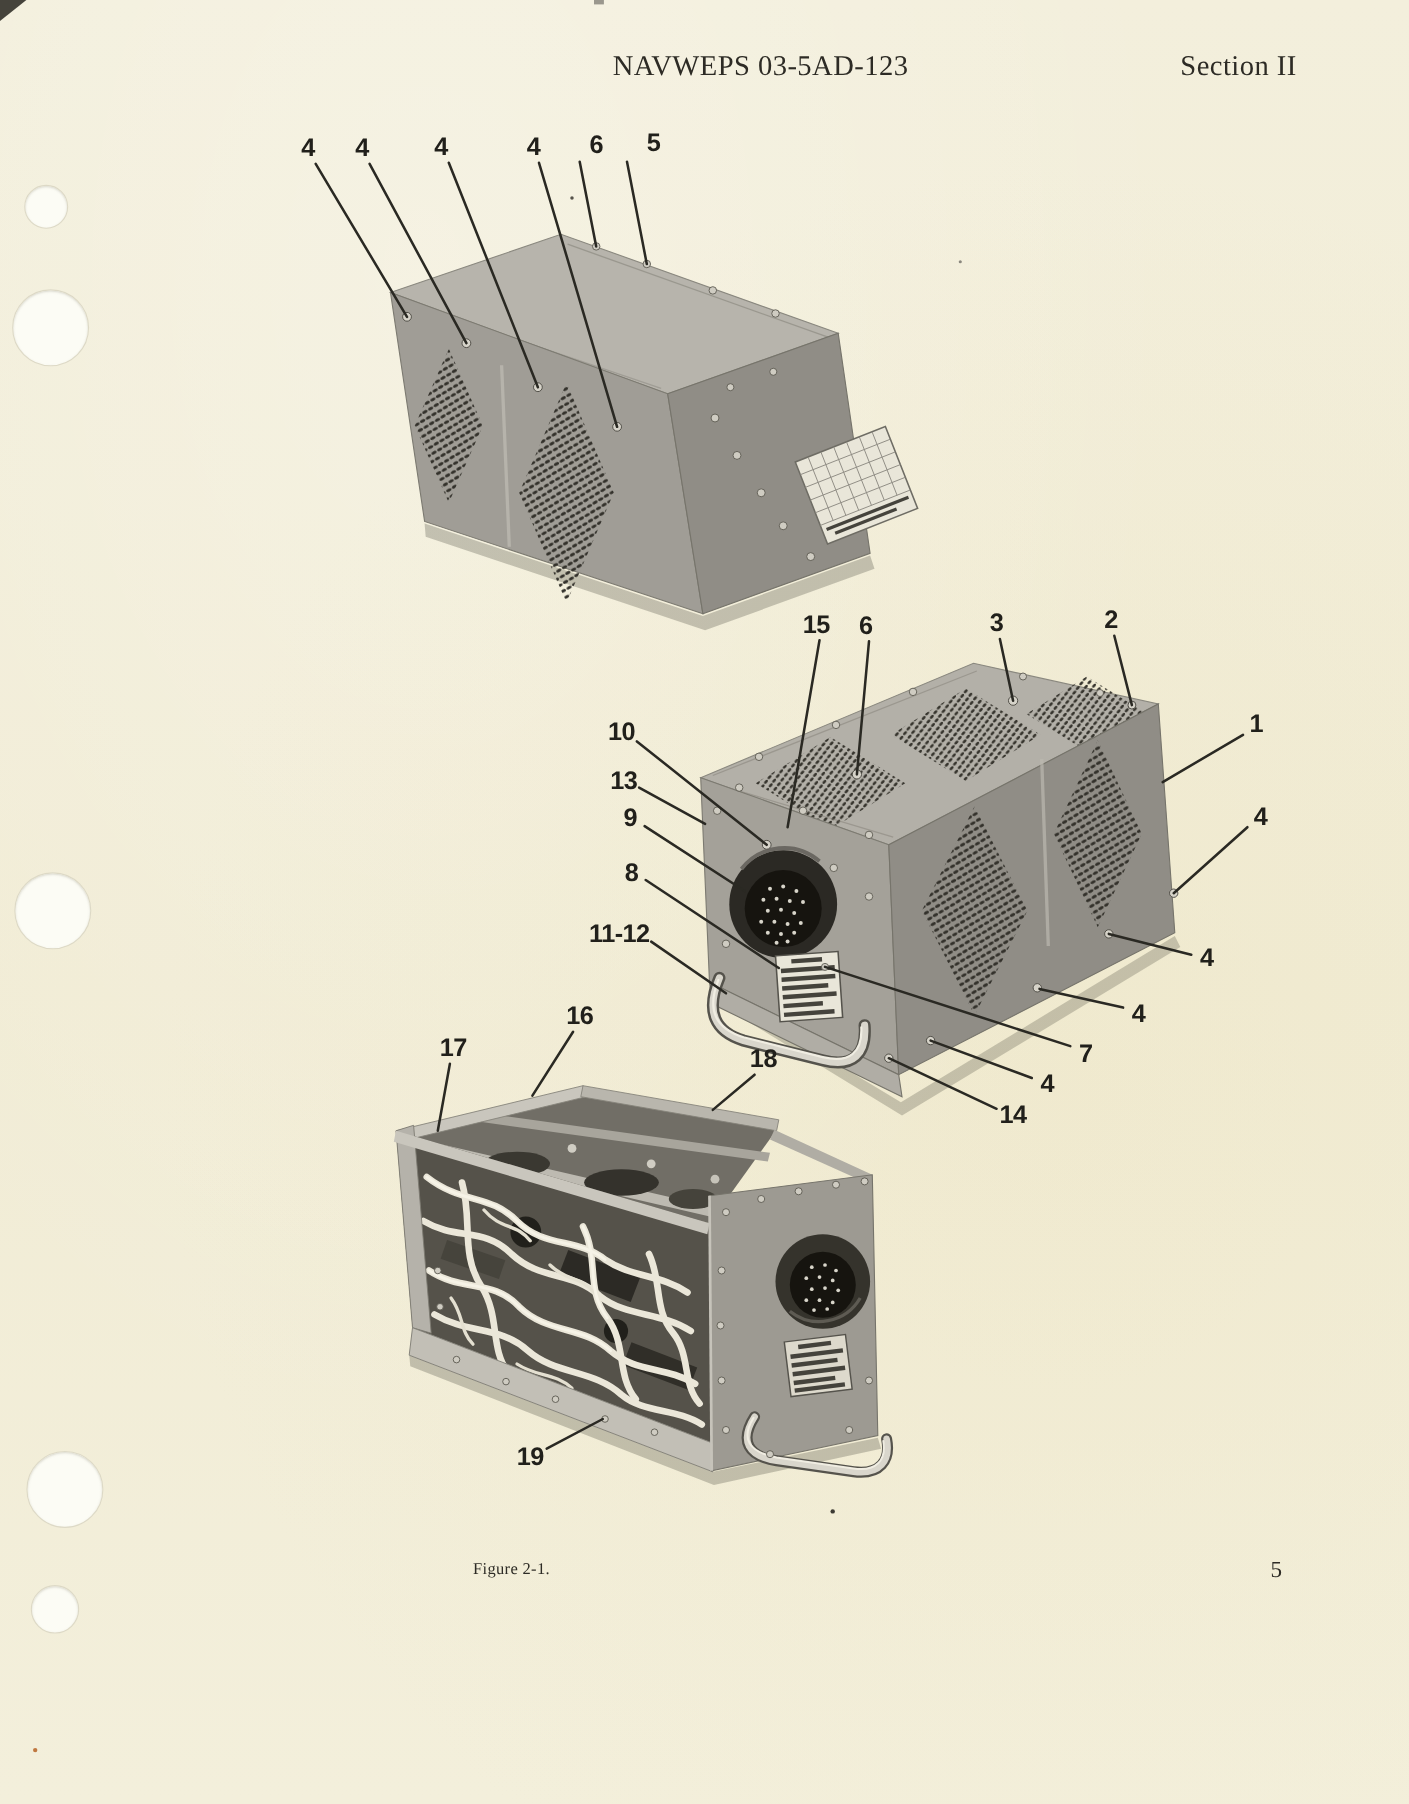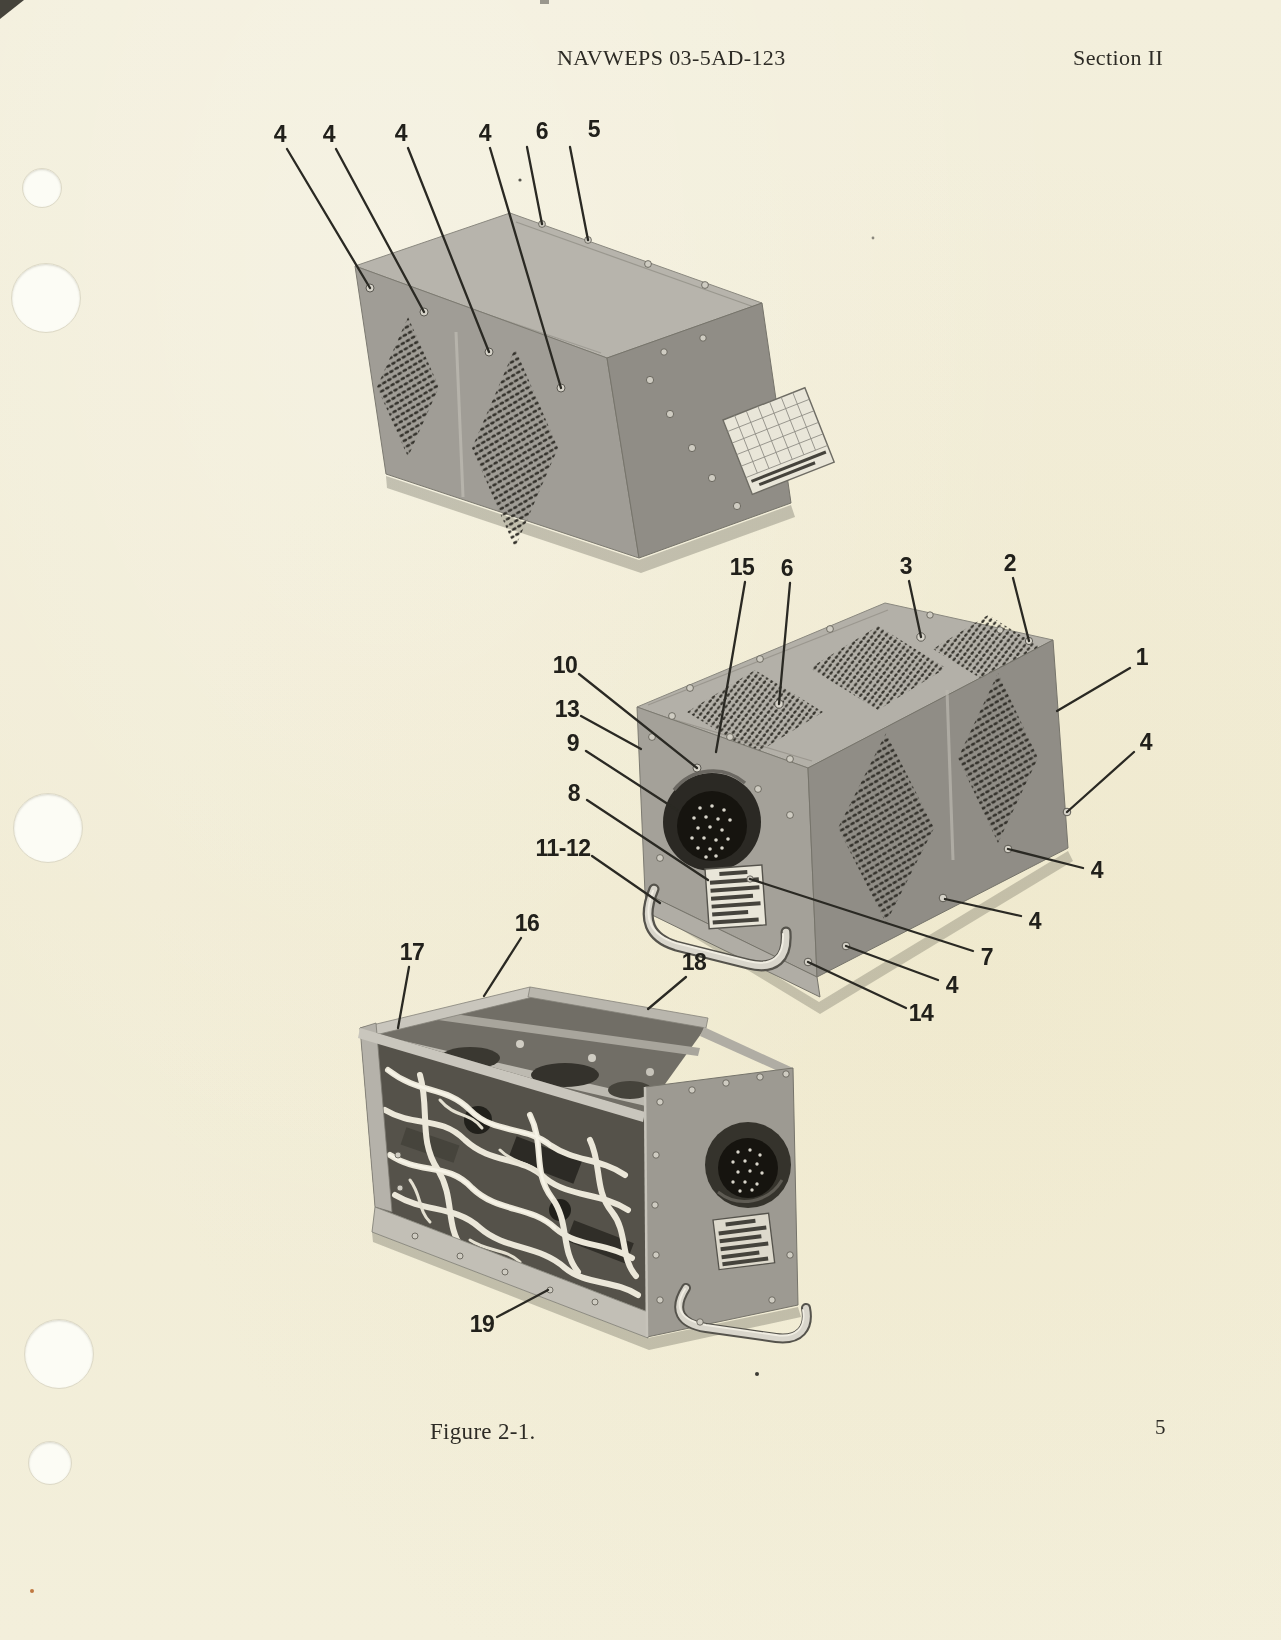--- a/index.html
+++ b/index.html
@@ -10,22 +10,22 @@
       radial-gradient(ellipse at 75% 60%, rgba(235,225,185,0.25), rgba(255,255,255,0) 60%),
       linear-gradient(#f3efdc, #f1ecd5 55%, #f3efdb);
     font-family:"Liberation Serif", serif;
     color:#2d2b25;
   }
   .punch-hole{
     position:absolute;background:#fcfcf5;border-radius:50%;
     border:1px solid #ddd9c6;
     box-shadow:inset 0 1px 2px rgba(120,115,95,0.25);
   }
-  .hdr-text{position:absolute;font-size:22px;letter-spacing:0.4px;white-space:nowrap;}
-  .caption-row{position:absolute;top:1419px;left:430px;display:flex;gap:16px;font-size:23px;letter-spacing:0.3px;white-space:nowrap;}
+  .hdr-text{position:absolute;font-size:26px;letter-spacing:0.4px;white-space:nowrap;}
+  .caption-row{position:absolute;top:1419px;left:430px;display:flex;gap:16px;font-size:15px;letter-spacing:0.3px;white-space:nowrap;}
   .page-num{position:absolute;top:1415px;left:1155px;font-size:21px;}
   #fig-svg{position:absolute;left:0;top:0;}
   .leader{stroke:#2a2923;stroke-width:2.3;stroke-linecap:round;}
   .callout{
     font-family:"Liberation Sans", sans-serif;font-weight:bold;font-size:23px;
     fill:#21201b;text-anchor:middle;dominant-baseline:central;letter-spacing:-0.5px;
   }
   .screw{fill:#d6d3c9;stroke:#504e47;stroke-width:0.9;}
   .screw-sm{fill:#cfccc2;stroke:#5a584f;stroke-width:0.8;}
   .edgeline{stroke:#7e7b72;stroke-width:1.2;fill:none;}

